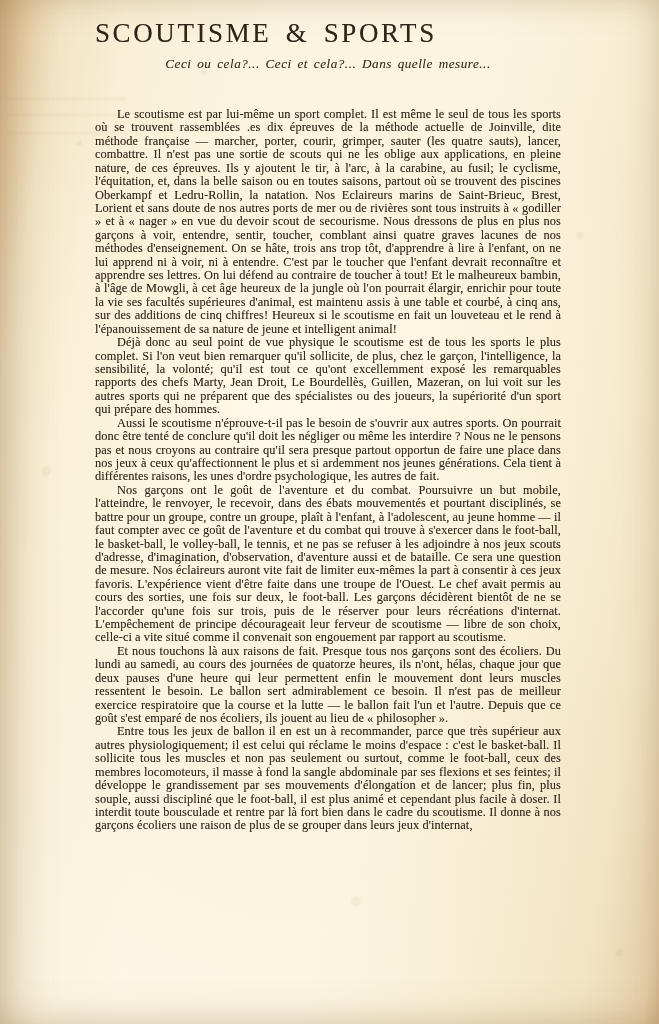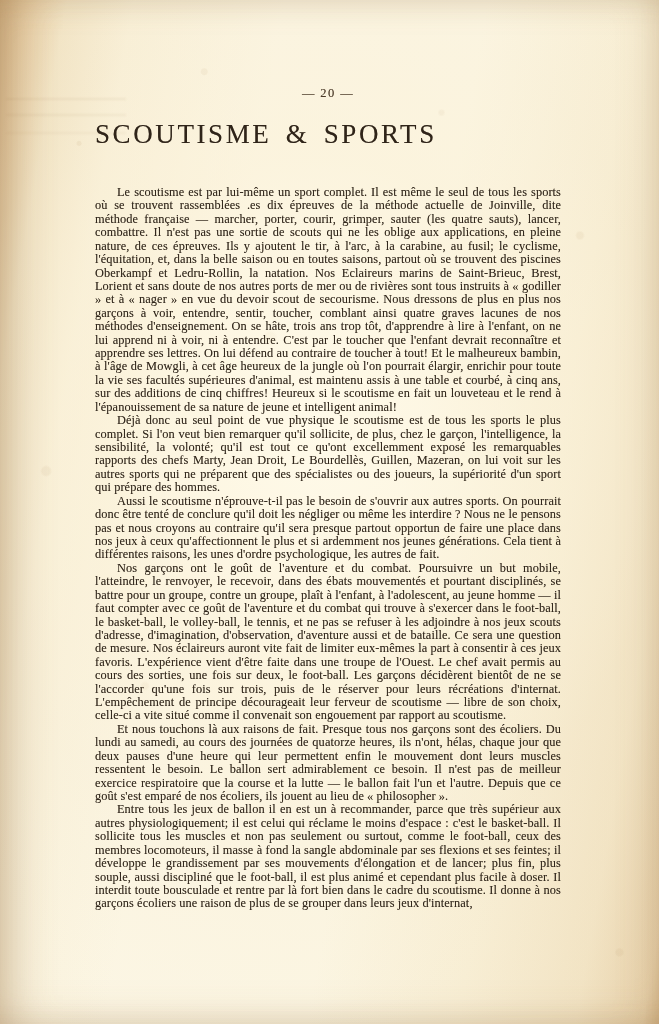--- a/index.html
+++ b/index.html
@@ -130,24 +130,24 @@
     text-shadow: 0 0 .35px rgba(48,38,27,0.35);
   }
 </style>
 </head>
 <body>
 
 <div id="page">
 
   <div id="content">
 
-    <div class="folio">— 20 —</div>
 
     <h1 class="doc-title">SCOUTISME &amp; SPORTS</h1>
 
+    <div class="doc-subtitle">Ceci ou cela?... Ceci et cela?... Dans quelle mesure...</div>
 
     <div class="body-copy">
       <p>Le scoutisme est par lui-même un sport complet. Il est même le seul de tous les sports où se trouvent rassemblées .es dix épreuves de la méthode actuelle de Joinville, dite méthode française — marcher, porter, courir, grimper, sauter (les quatre sauts), lancer, combattre. Il n'est pas une sortie de scouts qui ne les oblige aux applications, en pleine nature, de ces épreuves. Ils y ajoutent le tir, à l'arc, à la carabine, au fusil; le cyclisme, l'équitation, et, dans la belle saison ou en toutes saisons, partout où se trouvent des piscines Oberkampf et Ledru-Rollin, la natation. Nos Eclaireurs marins de Saint-Brieuc, Brest, Lorient et sans doute de nos autres ports de mer ou de rivières sont tous instruits à « godiller » et à « nager » en vue du devoir scout de secourisme. Nous dressons de plus en plus nos garçons à voir, entendre, sentir, toucher, comblant ainsi quatre graves lacunes de nos méthodes d'enseignement. On se hâte, trois ans trop tôt, d'apprendre à lire à l'enfant, on ne lui apprend ni à voir, ni à entendre. C'est par le toucher que l'enfant devrait reconnaître et apprendre ses lettres. On lui défend au contraire de toucher à tout! Et le malheureux bambin, à l'âge de Mowgli, à cet âge heureux de la jungle où l'on pourrait élargir, enrichir pour toute la vie ses facultés supérieures d'animal, est maintenu assis à une table et courbé, à cinq ans, sur des additions de cinq chiffres! Heureux si le scoutisme en fait un louveteau et le rend à l'épanouissement de sa nature de jeune et intelligent animal!</p>
       <p>Déjà donc au seul point de vue physique le scoutisme est de tous les sports le plus complet. Si l'on veut bien remarquer qu'il sollicite, de plus, chez le garçon, l'intelligence, la sensibilité, la volonté; qu'il est tout ce qu'ont excellemment exposé les remarquables rapports des chefs Marty, Jean Droit, Le Bourdellès, Guillen, Mazeran, on lui voit sur les autres sports qui ne préparent que des spécialistes ou des joueurs, la supériorité d'un sport qui prépare des hommes.</p>
       <p>Aussi le scoutisme n'éprouve-t-il pas le besoin de s'ouvrir aux autres sports. On pourrait donc être tenté de conclure qu'il doit les négliger ou même les interdire ? Nous ne le pensons pas et nous croyons au contraire qu'il sera presque partout opportun de faire une place dans nos jeux à ceux qu'affectionnent le plus et si ardemment nos jeunes générations. Cela tient à différentes raisons, les unes d'ordre psychologique, les autres de fait.</p>
       <p>Nos garçons ont le goût de l'aventure et du combat. Poursuivre un but mobile, l'atteindre, le renvoyer, le recevoir, dans des ébats mouvementés et pourtant disciplinés, se battre pour un groupe, contre un groupe, plaît à l'enfant, à l'adolescent, au jeune homme — il faut compter avec ce goût de l'aventure et du combat qui trouve à s'exercer dans le foot-ball, le basket-ball, le volley-ball, le tennis, et ne pas se refuser à les adjoindre à nos jeux scouts d'adresse, d'imagination, d'observation, d'aventure aussi et de bataille. Ce sera une question de mesure. Nos éclaireurs auront vite fait de limiter eux-mêmes la part à consentir à ces jeux favoris. L'expérience vient d'être faite dans une troupe de l'Ouest. Le chef avait permis au cours des sorties, une fois sur deux, le foot-ball. Les garçons décidèrent bientôt de ne se l'accorder qu'une fois sur trois, puis de le réserver pour leurs récréations d'internat. L'empêchement de principe décourageait leur ferveur de scoutisme — libre de son choix, celle-ci a vite situé comme il convenait son engouement par rapport au scoutisme.</p>
       <p>Et nous touchons là aux raisons de fait. Presque tous nos garçons sont des écoliers. Du lundi au samedi, au cours des journées de quatorze heures, ils n'ont, hélas, chaque jour que deux pauses d'une heure qui leur permettent enfin le mouvement dont leurs muscles ressentent le besoin. Le ballon sert admirablement ce besoin. Il n'est pas de meilleur exercice respiratoire que la course et la lutte — le ballon fait l'un et l'autre. Depuis que ce goût s'est emparé de nos écoliers, ils jouent au lieu de « philosopher ».</p>
       <p>Entre tous les jeux de ballon il en est un à recommander, parce que très supérieur aux autres physiologiquement; il est celui qui réclame le moins d'espace : c'est le basket-ball. Il sollicite tous les muscles et non pas seulement ou surtout, comme le foot-ball, ceux des membres locomoteurs, il masse à fond la sangle abdominale par ses flexions et ses feintes; il développe le grandissement par ses mouvements d'élongation et de lancer; plus fin, plus souple, aussi discipliné que le foot-ball, il est plus animé et cependant plus facile à doser. Il interdit toute bousculade et rentre par là fort bien dans le cadre du scoutisme. Il donne à nos garçons écoliers une raison de plus de se grouper dans leurs jeux d'internat,</p>
     </div>
 

